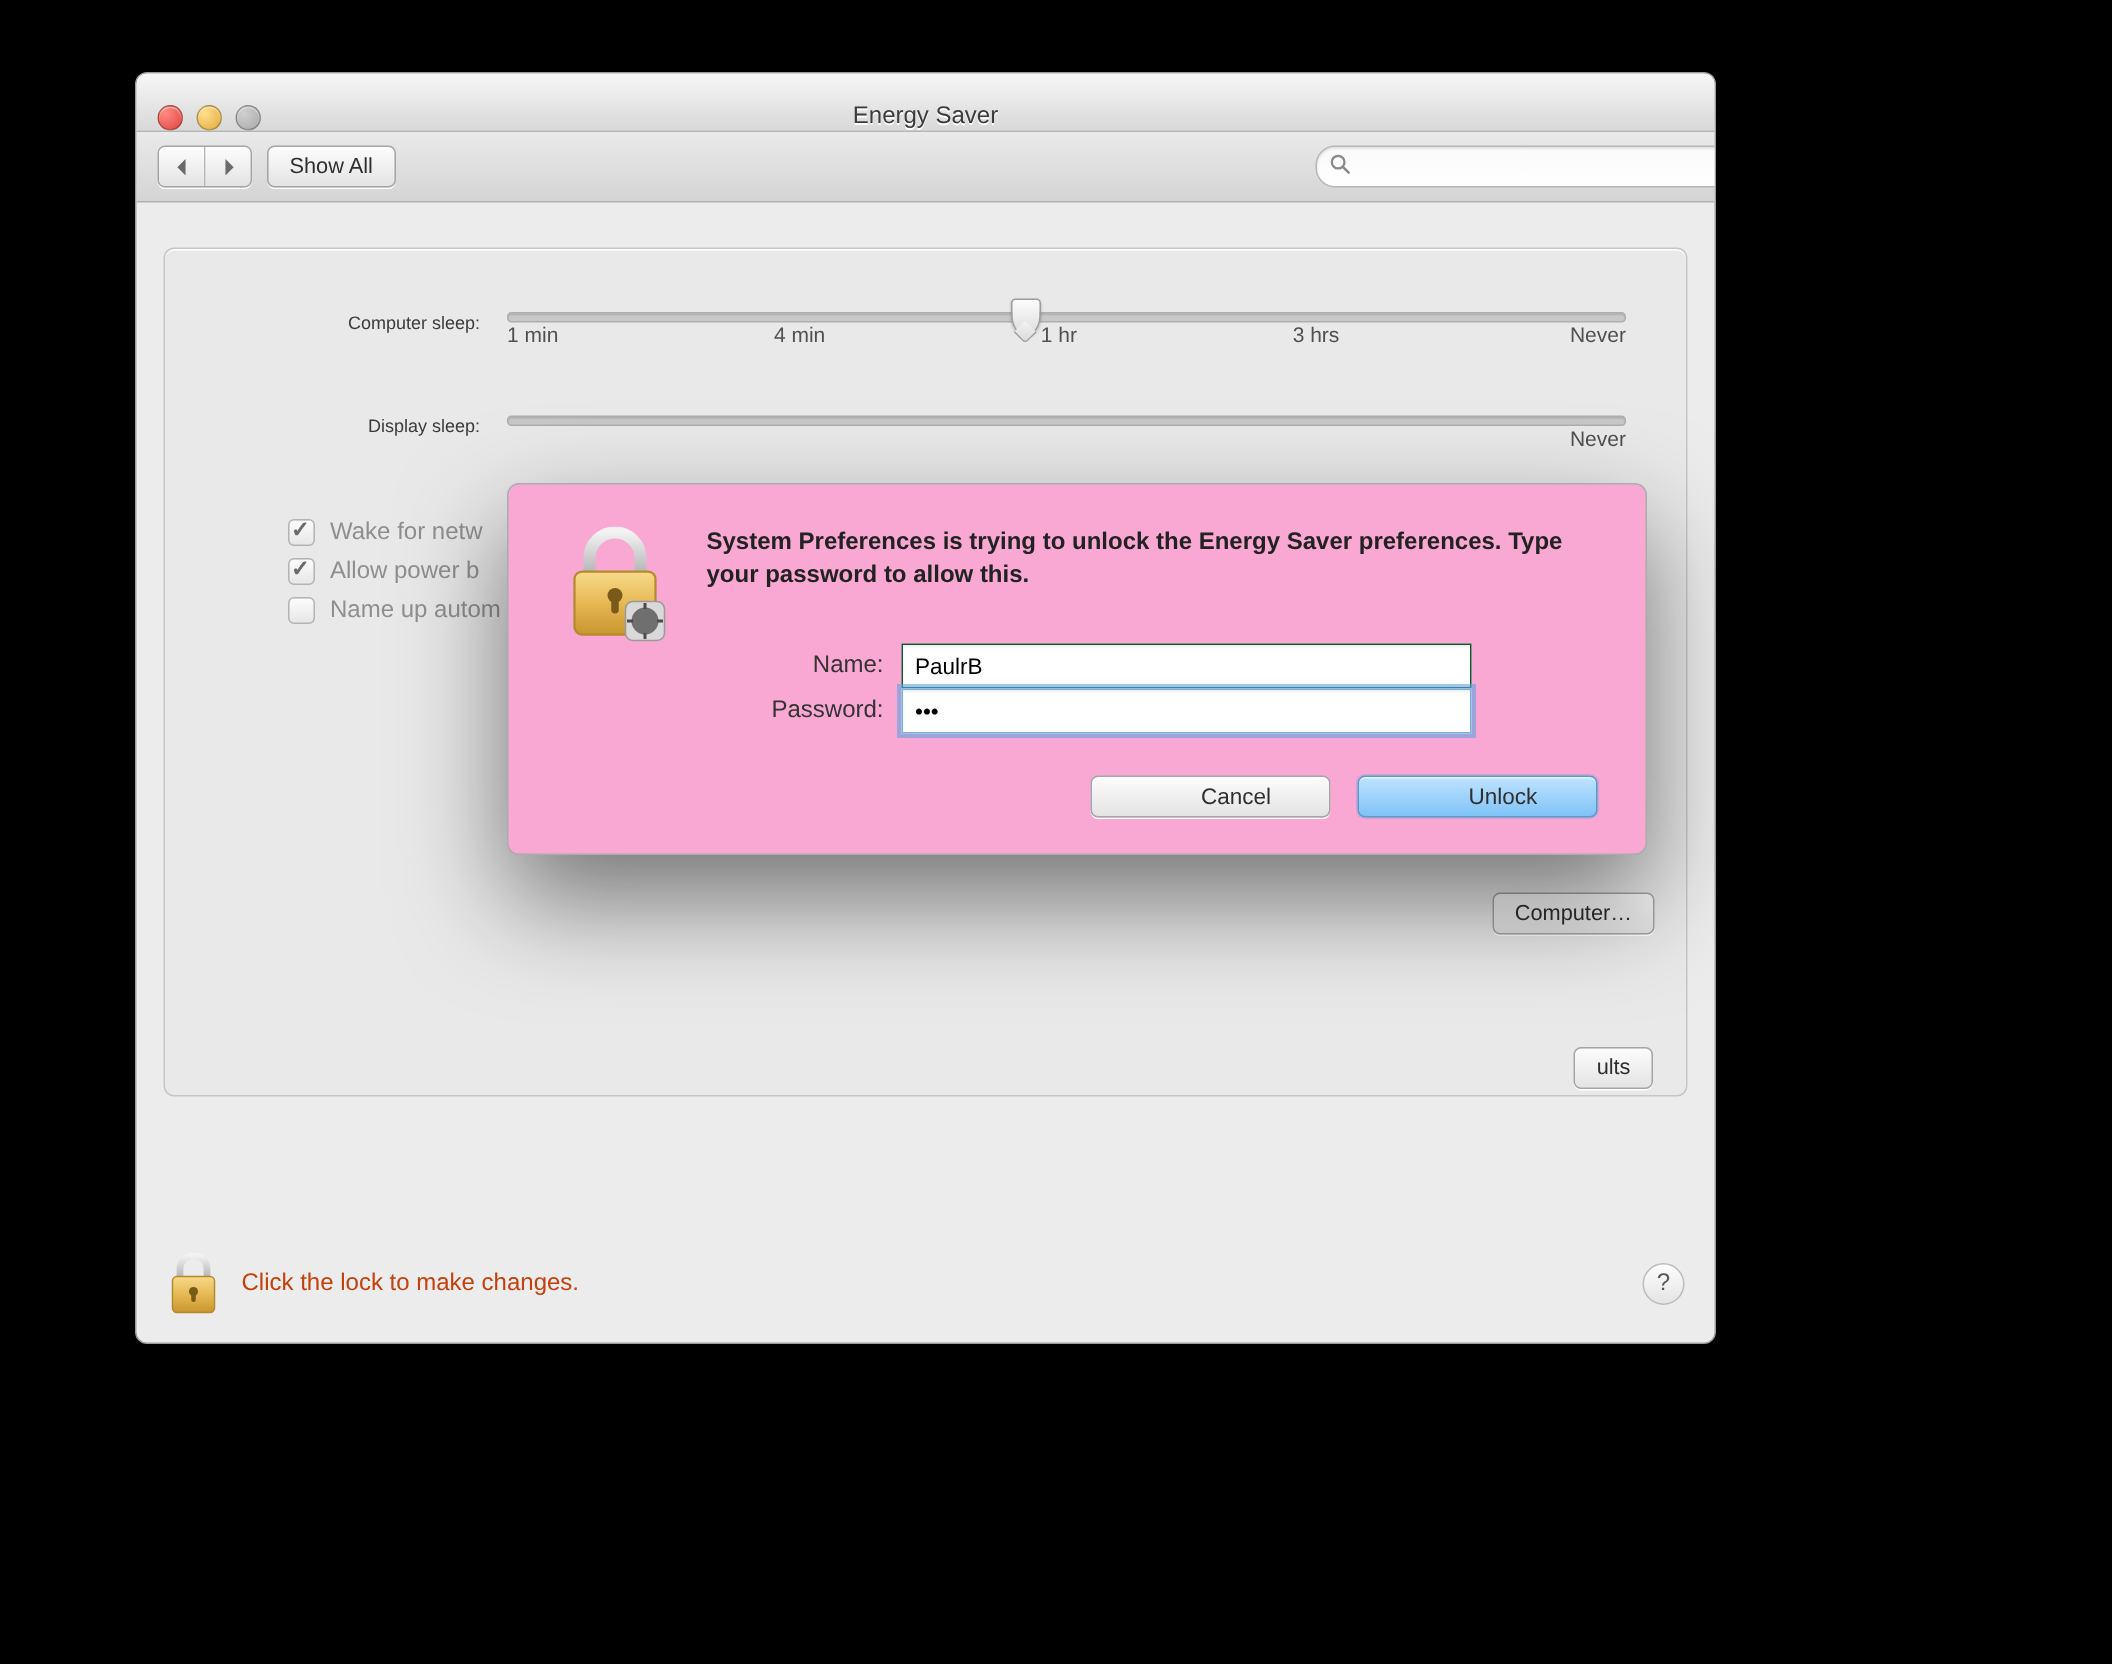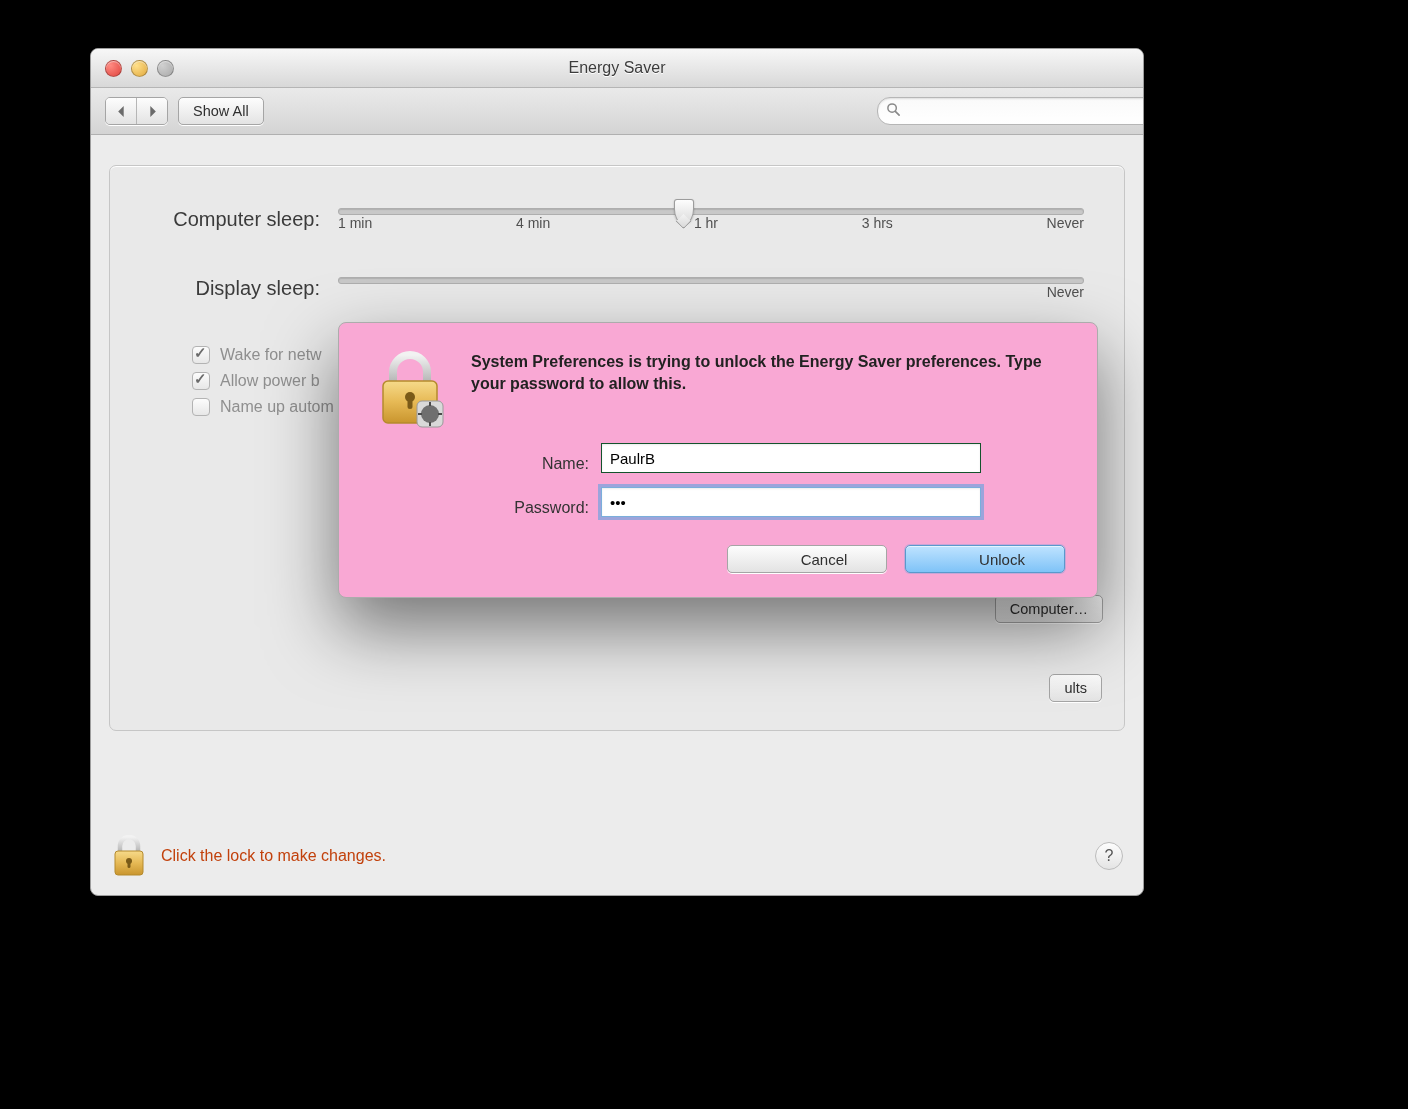--- a/index.html
+++ b/index.html
@@ -1,59 +1,59 @@
 <!DOCTYPE html>
 <html><head>
 <meta charset="utf-8">
 <style>
   html,body{margin:0;padding:0;height:100%;background:#000;font-family:"Lucida Grande","Helvetica Neue",Arial,sans-serif;font-size:13px;color:#333;}
   .desktop{position:relative;width:1408px;height:1109px;}
   .window{position:absolute;left:90px;top:48px;width:1052px;height:846px;background:#ececec;border:1px solid #9d9d9d;border-radius:8px;box-shadow:0 30px 60px rgba(0,0,0,.55),0 0 0 1px rgba(0,0,0,.05);overflow:hidden;}
-  .titlebar{height:38px;background:linear-gradient(#f7f7f7,#d8d8d8);border-bottom:1px solid #b5b5b5;display:flex;align-items:center;position:relative;}
+  .titlebar{height:38px;background:linear-gradient(#f7f7f7,#d8d8d8);border-bottom:1px solid #b5b5b5;display:flex;align-items:flex-end;position:relative;}
   .traffic{display:flex;gap:9px;padding-left:14px;}
   .tl{width:15px;height:15px;border-radius:50%;border:1px solid rgba(0,0,0,.25);box-shadow:inset 0 1px 1px rgba(255,255,255,.5);}
   .close{background:radial-gradient(circle at 30% 30%,#ff8b82,#e0443e);}
   .min{background:radial-gradient(circle at 30% 30%,#ffe08a,#e1a93e);}
   .zoom{background:radial-gradient(circle at 30% 30%,#d0d0d0,#a9a9a9);}
   .wtitle{position:absolute;left:0;right:0;text-align:center;font-size:16px;color:#3c3c3c;text-shadow:0 1px 0 #fff;font-weight:500;}
   .toolbar{height:46px;background:linear-gradient(#eaeaea,#d4d4d4);border-bottom:1px solid #b0b0b0;display:flex;align-items:center;padding:0 14px;gap:10px;}
   .segbtn{display:flex;border:1px solid #a5a5a5;border-radius:5px;overflow:hidden;box-shadow:0 1px 0 #fff;}
   .segbtn .seg{width:30px;height:26px;display:flex;align-items:center;justify-content:center;background:linear-gradient(#fdfdfd,#e3e3e3);border-right:1px solid #b6b6b6;cursor:default;}
   .segbtn .seg:last-child{border-right:none;}
   .seg svg{width:11px;height:11px;fill:#6b6b6b;}
   .btn{height:26px;padding:0 14px;border:1px solid #a5a5a5;border-radius:5px;background:linear-gradient(#fdfdfd,#e3e3e3);box-shadow:0 1px 0 #fff;display:flex;align-items:center;font-size:14.5px;color:#2f2f2f;cursor:default;}
   .btn.primary{background:linear-gradient(#bfe3ff,#7fc3f7);border-color:#5a99cc;box-shadow:0 0 0 1px rgba(90,160,220,.3),inset 0 1px 0 rgba(255,255,255,.6);}
   .spacer{flex:1}
   .searchbox{position:relative;width:252px;}
   .searchbox input{width:100%;height:26px;border:1px solid #b6b6b6;border-radius:13px;padding:0 10px 0 30px;background:linear-gradient(#fafafa,#fff);box-shadow:inset 0 1px 2px rgba(0,0,0,.12);font-size:13px;outline:none;}
   .searchbox .sicon{position:absolute;left:9px;top:5px;}
   .content{position:relative;padding:30px 18px 18px;}
   .panel{background:#e9e9e9;border:1px solid #c6c6c6;border-radius:7px;box-shadow:inset 0 1px 0 #fff;padding:42px 40px 22px;min-height:500px;position:relative;}
   .row{display:flex;align-items:flex-start;margin-bottom:46px;}
-  .rowlabel{width:170px;text-align:right;padding-right:18px;font-size:20px;color:#3b3b3b;padding-top:0px;}
+  .rowlabel{width:170px;text-align:right;padding-right:18px;font-size:12px;color:#3b3b3b;padding-top:0px;}
   .sliderwrap{flex:1;position:relative;}
   .track{height:5px;background:#c8c8c8;border:1px solid #aeaeae;border-radius:3px;box-shadow:inset 0 1px 1px rgba(0,0,0,.12);position:relative;}
   .thumb{position:absolute;top:-10px;width:18px;height:22px;background:linear-gradient(#fdfdfd,#dcdcdc);border:1px solid #9c9c9c;border-radius:3px 3px 8px 8px/3px 3px 14px 14px;box-shadow:0 1px 2px rgba(0,0,0,.25);}
   .thumb::after{content:"";position:absolute;bottom:-5px;left:3px;width:10px;height:10px;background:linear-gradient(135deg,#f4f4f4,#d8d8d8);border-right:1px solid #9c9c9c;border-bottom:1px solid #9c9c9c;transform:rotate(45deg);border-radius:0 0 3px 0;}
   .ticks{display:flex;justify-content:space-between;font-size:14px;color:#505050;}
   .ticks span:last-child{margin-left:10px;}
   .chkrow{display:flex;align-items:center;gap:10px;margin:8px 0 8px 42px;font-size:16px;color:#8f8f8f;}
   .chk{width:16px;height:16px;border:1px solid #b3b3b3;border-radius:4px;background:linear-gradient(#fcfcfc,#e7e7e7);position:relative;flex-shrink:0;}
   .chk.checked::after{content:"✓";position:absolute;left:1px;top:-3px;font-size:15px;font-weight:bold;color:#6b6b6b;}
-  .panelbtns{position:absolute;right:22px;bottom:28px;}
+  .panelbtns{position:absolute;right:22px;bottom:4px;}
   .schedulewrap{position:absolute;right:40px;bottom:126px;}
   .footer{position:absolute;left:20px;right:20px;bottom:18px;display:flex;align-items:center;gap:14px;}
   .lockicon{width:36px;height:42px;position:relative;}
   .help{width:26px;height:26px;border:1px solid #bcbcbc;border-radius:50%;background:linear-gradient(#fdfdfd,#e4e4e4);display:flex;align-items:center;justify-content:center;font-size:16px;color:#555;cursor:default;}
   
   .sheet{position:absolute;left:338px;top:322px;width:694px;background:#f9a8d4;border:1px solid #acacac;border-radius:8px;box-shadow:0 30px 70px rgba(0,0,0,.5);padding:28px 32px 24px;}
   .sheethead{display:flex;gap:22px;}
   .bigicon{flex-shrink:0;width:78px;height:78px;position:relative;}
   .sheetmsg{font-size:16px;font-weight:bold;color:#222;line-height:1.35;}
-  .formrow{display:flex;align-items:flex-end;margin-top:14px;}
+  .formrow{display:flex;align-items:center;margin-top:0;}
   .formrow:first-of-type{margin-top:28px;}
   .formlabel{width:218px;text-align:right;padding-right:12px;font-size:16px;color:#333;}
   .forminput{width:362px;height:28px;border:1px solid #14532d;background:#fff;box-shadow:inset 0 1px 2px rgba(0,0,0,.08);padding:0 8px;font-size:15px;outline:none;}
   .forminput.focused{box-shadow:0 0 0 3px rgba(93,162,224,.6),inset 0 1px 2px rgba(0,0,0,.08);border-color:#7aaedb;}
   .sheetbtns{display:flex;justify-content:flex-end;gap:18px;margin-top:28px;}
   .sheetbtns .btn{min-width:96px;justify-content:center;font-size:15px;padding-left:48px;}
   .ftxt{font-size:16px;color:#c2410c;}
 </style>
 </head>
 <body>

